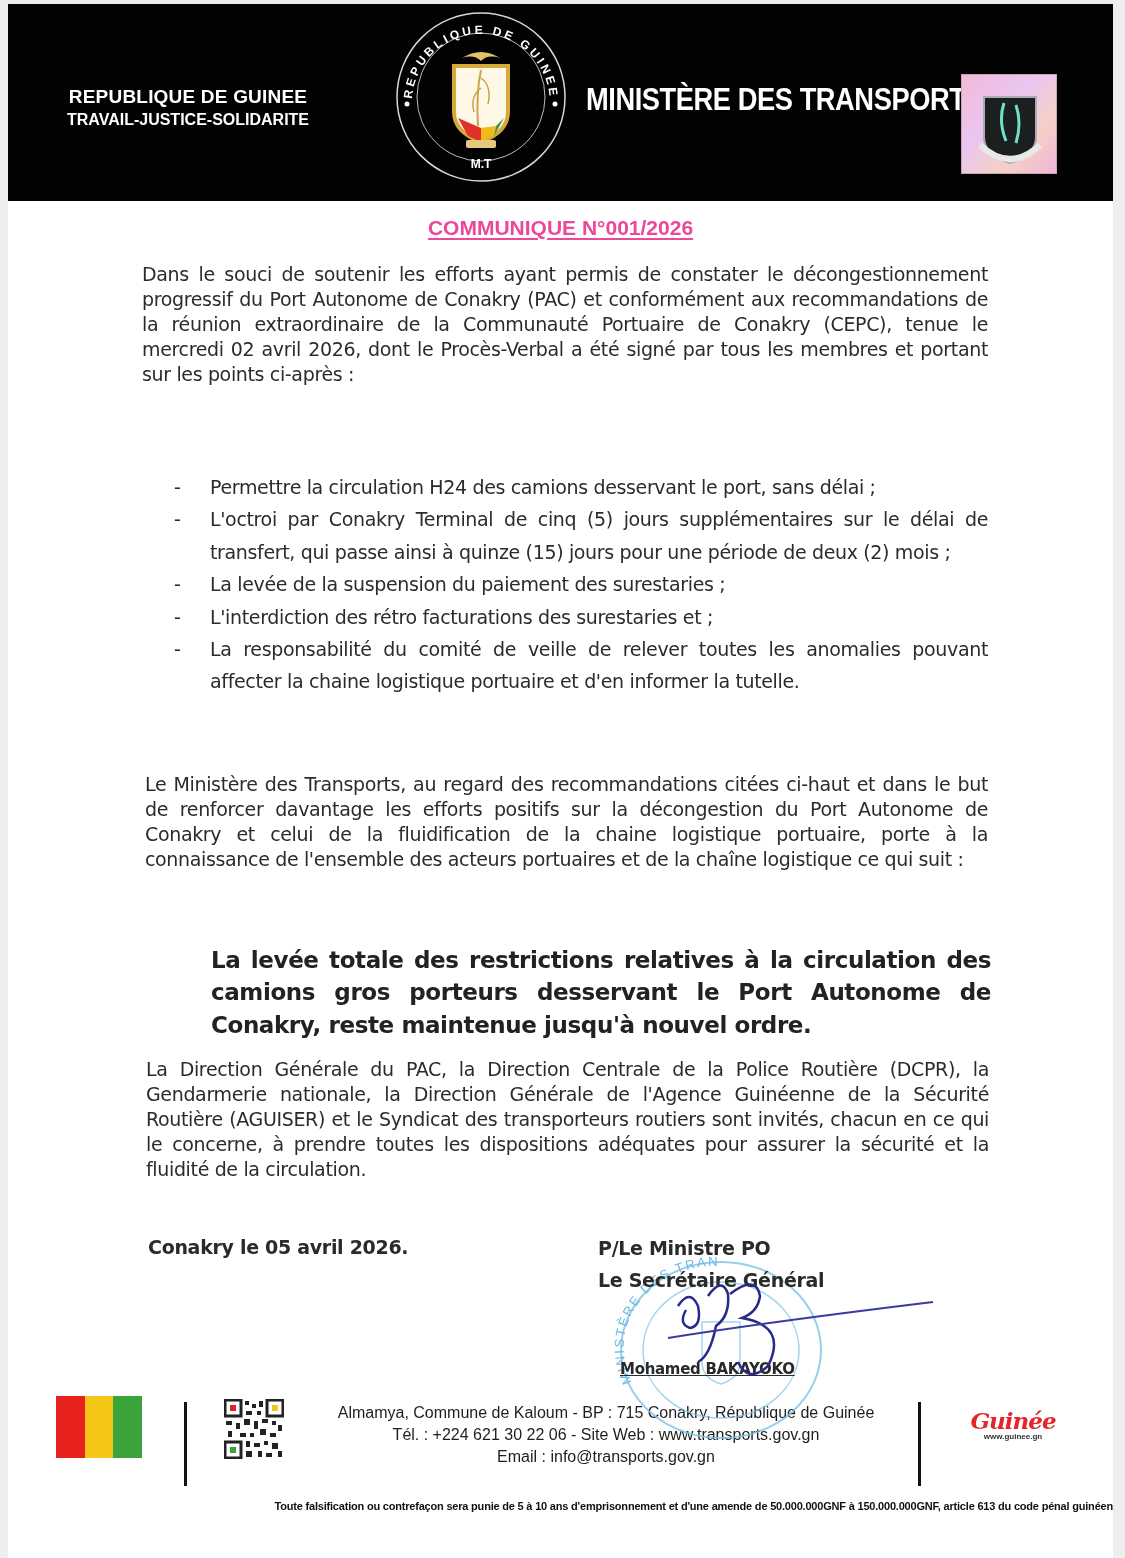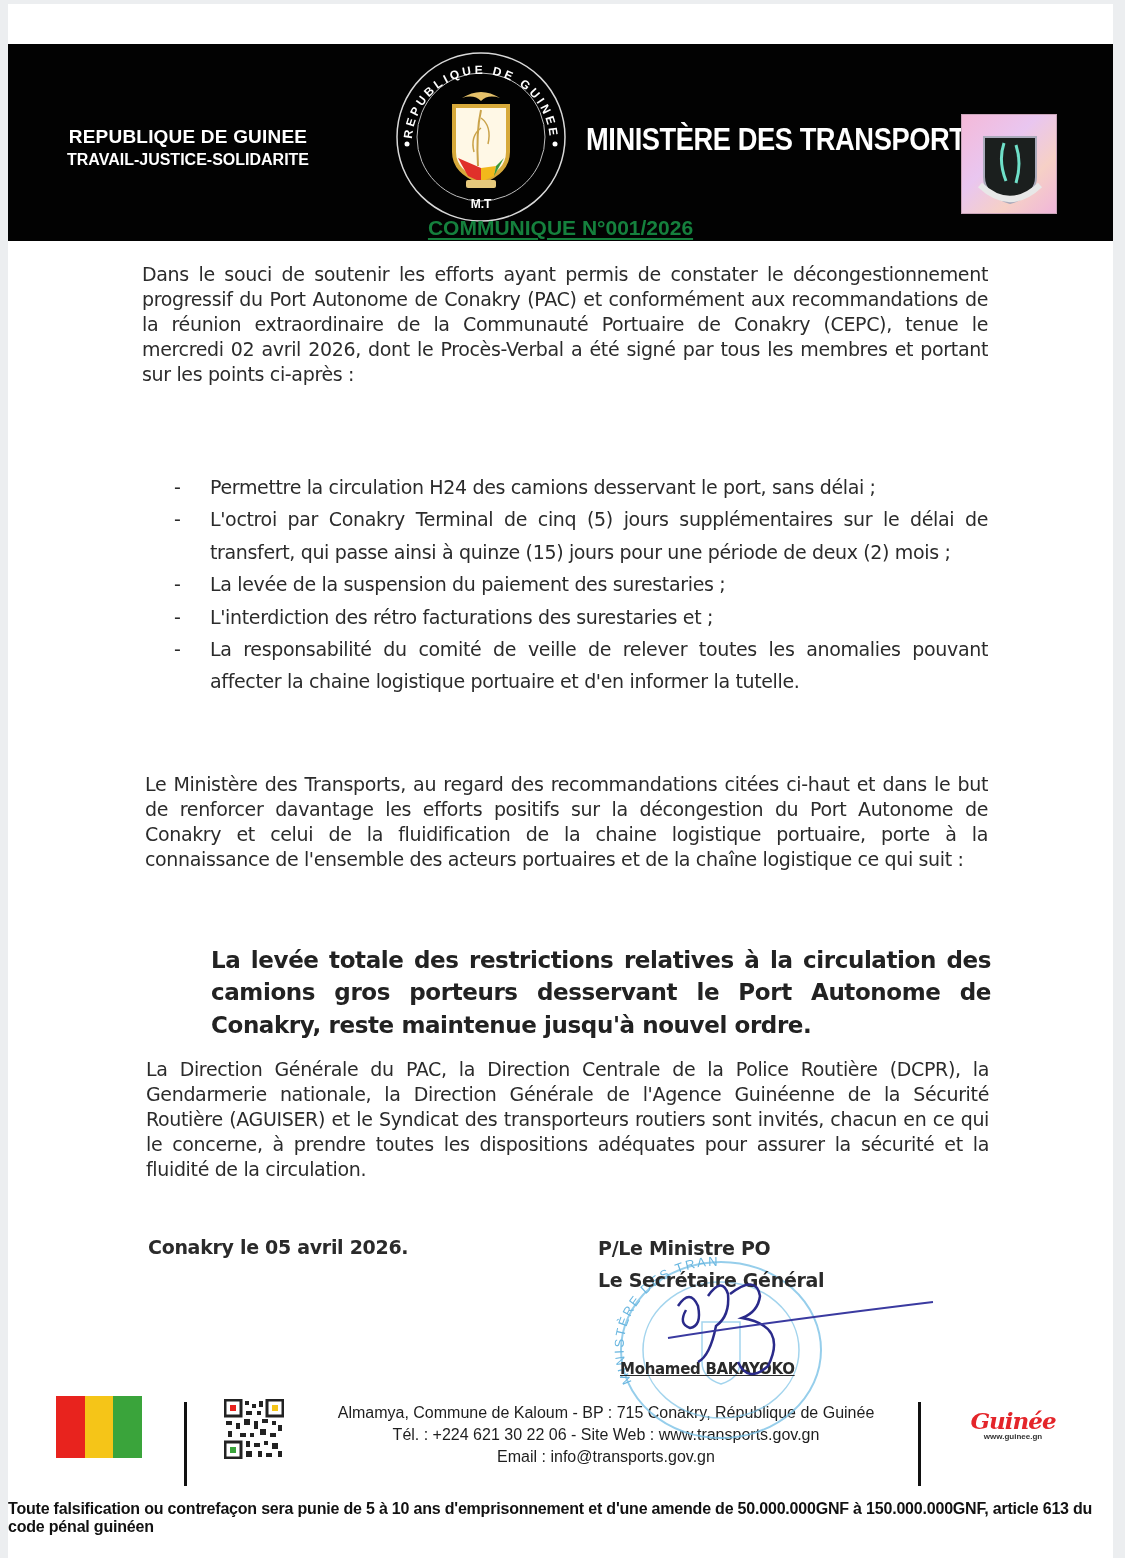--- a/index.html
+++ b/index.html
@@ -1,28 +1,28 @@
 <!DOCTYPE html>
 <html><head>
   <meta charset="utf-8">
   <style>
     * { box-sizing: border-box; margin: 0; padding: 0; }
     html, body { width: 1125px; height: 1558px; background: #eceef0; }
     body { font-family: "DejaVu Sans", sans-serif; color: #2a2a2a; position: relative; overflow: hidden; }
     .page { position: absolute; left: 8px; top: 4px; width: 1105px; height: 1554px; background: #ffffff; }
     
-    .header { position: absolute; left: 0; top: 0; width: 1105px; height: 197px; background: #020202; margin-top: 40px; }
+    .header { position: absolute; left: 0; top: 0; width: 1105px; height: 197px; background: #020202; }
     .hdr-left { position: absolute; left: 40px; top: 82px; width: 280px; text-align: center; color: #fff; }
     .hdr-left .t1 { font-family: "Liberation Sans", sans-serif; font-weight: bold; font-size: 19px; letter-spacing: 0.2px; }
     .hdr-left .t2 { font-family: "Liberation Sans", sans-serif; font-weight: bold; font-size: 16px; margin-top: 3px; }
     .seal { position: absolute; left: 384px; top: 4px; width: 178px; height: 178px; }
     .hdr-right-title { position: absolute; left: 578px; top: 78px; color: #fff; font-family: "Liberation Sans", sans-serif; font-weight: bold; font-size: 31px; letter-spacing: -0.5px; transform: scaleX(0.88); transform-origin: left center; white-space: nowrap; }
     .hologram { position: absolute; left: 953px; top: 70px; width: 96px; height: 100px; background: linear-gradient(135deg, #f4b9d8, #e9c6f0 40%, #f6d0c6 70%, #f0b6da); border: 1px solid #c9a5b9; }
     
-    .doc-title { position: absolute; left: 0; width: 1105px; top: 212px; text-align: center; font-family: "Liberation Sans", sans-serif; font-weight: bold; font-size: 21px; color: #15803d; text-decoration: underline; text-underline-offset: 3px; }
+    .doc-title { position: absolute; left: 0; width: 1105px; top: 212px; text-align: center; font-family: "Liberation Sans", sans-serif; font-weight: bold; font-size: 21px; color: #ec4899; text-decoration: underline; text-underline-offset: 3px; }
     .para { position: absolute; left: 134px; width: 846px; font-size: 19px; line-height: 25px; text-align: justify; color: #2b2b2b; font-family: "DejaVu Sans", sans-serif; letter-spacing: -0.35px; }
     .p1 { top: 258px; }
     .list { position: absolute; left: 160px; width: 820px; top: 467px; font-size: 19px; line-height: 32.4px; color: #2b2b2b; letter-spacing: -0.35px; }
     .list .li { position: relative; padding-left: 42px; text-align: justify; }
     .list .dash { position: absolute; left: 6px; top: 0; }
     .p2 { top: 768px; left: 137px; width: 843px; }
     .bold-note { position: absolute; left: 203px; width: 780px; top: 940px; font-size: 23px; line-height: 32.4px; font-weight: bold; text-align: justify; color: #222; letter-spacing: -0.4px; }
     .p3 { top: 1053px; left: 138px; width: 843px; }
     .sig-date { position: absolute; left: 140px; top: 1232px; font-weight: bold; font-size: 19px; color: #2a2a2a; letter-spacing: -0.3px; }
     .sig-block { position: absolute; left: 590px; top: 1228px; width: 310px; text-align: left; }
@@ -34,21 +34,21 @@
     .flag { position: absolute; left: 48px; top: 1392px; width: 86px; height: 62px; display: flex; }
     .flag span { flex: 1; }
     .vline { position: absolute; width: 3px; background: #111; }
     .vl1 { left: 176px; top: 1398px; height: 84px; }
     .vl2 { left: 910px; top: 1398px; height: 84px; }
     .qr { position: absolute; left: 216px; top: 1395px; width: 60px; height: 60px; }
     .contact { position: absolute; left: 280px; top: 1398px; width: 636px; text-align: center; font-family: "Liberation Sans", sans-serif; font-size: 16px; line-height: 22px; color: #1e1e1e; }
     .brand { position: absolute; left: 950px; top: 1403px; width: 110px; text-align: center; }
     .brand .logo { font-family: "DejaVu Serif", serif; font-style: italic; font-weight: bold; color: #e4252a; font-size: 23px; letter-spacing: -1px; }
     .brand .url { font-family: "Liberation Sans", sans-serif; font-weight: bold; font-size: 8px; color: #333; margin-top: -2px; }
-    .legal { position: absolute; left: 0; width: 1105px; top: 1496px; text-align: left; font-family: "Liberation Sans", sans-serif; font-weight: bold; font-size: 16px; color: #111; letter-spacing: -0.2px; }
+    .legal { position: absolute; left: 0; width: 1105px; top: 1496px; text-align: right; font-family: "Liberation Sans", sans-serif; font-weight: bold; font-size: 11px; color: #111; letter-spacing: -0.2px; }
   </style>
 </head>
 <body>
 
 <div class="page">
 
   <div class="header">
     <div class="hdr-left">
       <div class="t1">REPUBLIQUE DE GUINEE</div>
       <div class="t2">TRAVAIL-JUSTICE-SOLIDARITE</div>

